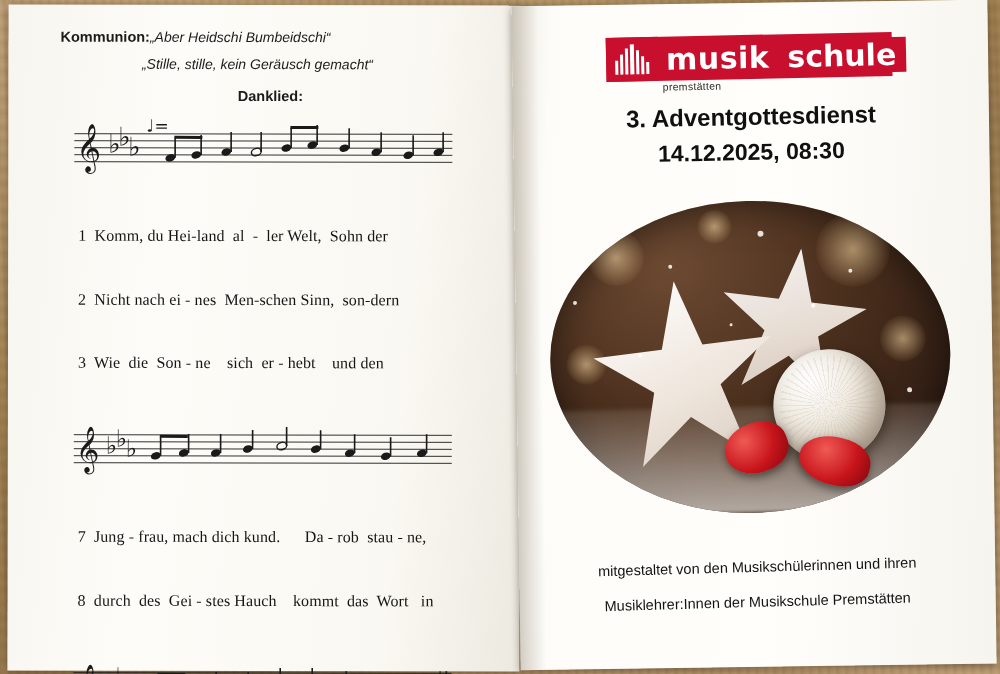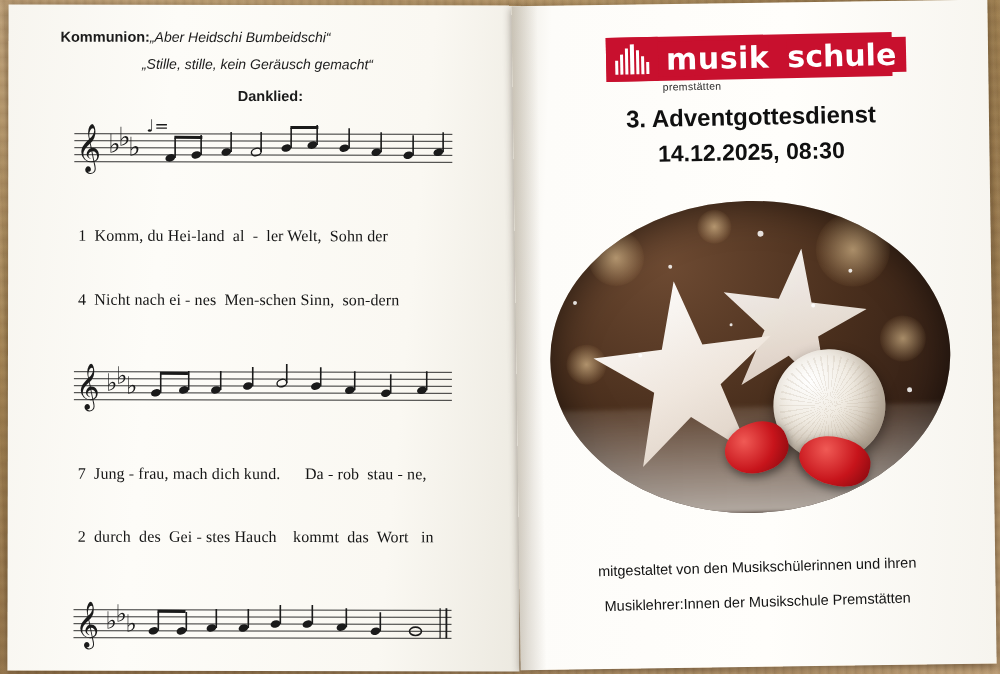--- a/index.html
+++ b/index.html
@@ -351,21 +351,22 @@
               <ellipse cx="316" cy="40" rx="5" ry="3.6" transform="rotate(-18 316 40)"></ellipse>
               <rect x="320" y="20" width="1.6" height="20"></rect>
               <ellipse cx="348" cy="43" rx="5" ry="3.6" transform="rotate(-18 348 43)"></ellipse>
               <rect x="352" y="23" width="1.6" height="20"></rect>
               <ellipse cx="378" cy="40" rx="5" ry="3.6" transform="rotate(-18 378 40)"></ellipse>
               <rect x="382" y="20" width="1.6" height="20"></rect>
             </g>
           </svg>
           <div class="lyrics">
             <span class="lyr-row">1  Komm, du Hei-land  al  -  ler Welt,  Sohn der</span>
-            <span class="lyr-row">4  Nicht nach ei - nes  Men-schen Sinn,  son-dern</span>
+            <span class="lyr-row">2  Nicht nach ei - nes  Men-schen Sinn,  son-dern</span>
+            <span class="lyr-row">3  Wie  die  Son - ne    sich  er - hebt    und den</span>
           </div>
         </div>
 
         <div class="system">
           <svg class="staff-svg" width="400" height="62" viewBox="0 0 400 62">
             <g stroke="#1a1a1a" stroke-width="0.9">
               <line x1="14" y1="14" x2="392" y2="14"></line>
               <line x1="14" y1="21" x2="392" y2="21"></line>
               <line x1="14" y1="28" x2="392" y2="28"></line>
               <line x1="14" y1="35" x2="392" y2="35"></line>
@@ -392,21 +393,21 @@
               <ellipse cx="290" cy="32" rx="5" ry="3.6" transform="rotate(-18 290 32)"></ellipse>
               <rect x="294" y="13" width="1.6" height="19"></rect>
               <ellipse cx="326" cy="35" rx="5" ry="3.6" transform="rotate(-18 326 35)"></ellipse>
               <rect x="330" y="16" width="1.6" height="19"></rect>
               <ellipse cx="362" cy="32" rx="5" ry="3.6" transform="rotate(-18 362 32)"></ellipse>
               <rect x="366" y="13" width="1.6" height="19"></rect>
             </g>
           </svg>
           <div class="lyrics">
             <span class="lyr-row">7  Jung - frau, mach dich kund.      Da - rob  stau - ne,</span>
-            <span class="lyr-row">2  durch  des  Gei - stes Hauch    kommt  das  Wort   in</span>
+            <span class="lyr-row">8  durch  des  Gei - stes Hauch    kommt  das  Wort   in</span>
           </div>
         </div>
 
         <div class="system">
           <svg class="staff-svg" width="400" height="62" viewBox="0 0 400 62">
             <g stroke="#1a1a1a" stroke-width="0.9">
               <line x1="14" y1="14" x2="392" y2="14"></line>
               <line x1="14" y1="21" x2="392" y2="21"></line>
               <line x1="14" y1="28" x2="392" y2="28"></line>
               <line x1="14" y1="35" x2="392" y2="35"></line>

